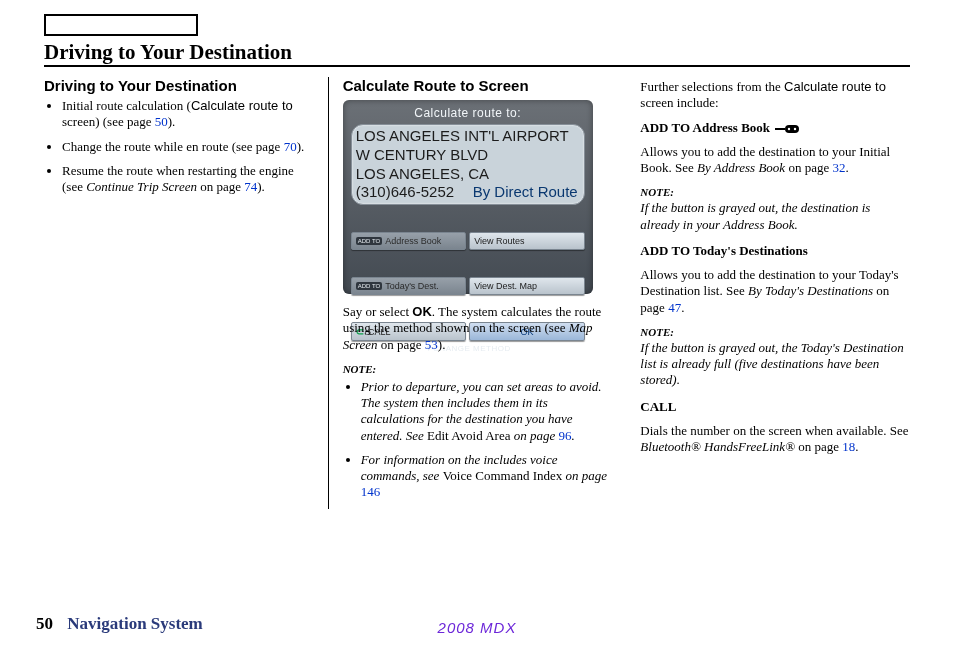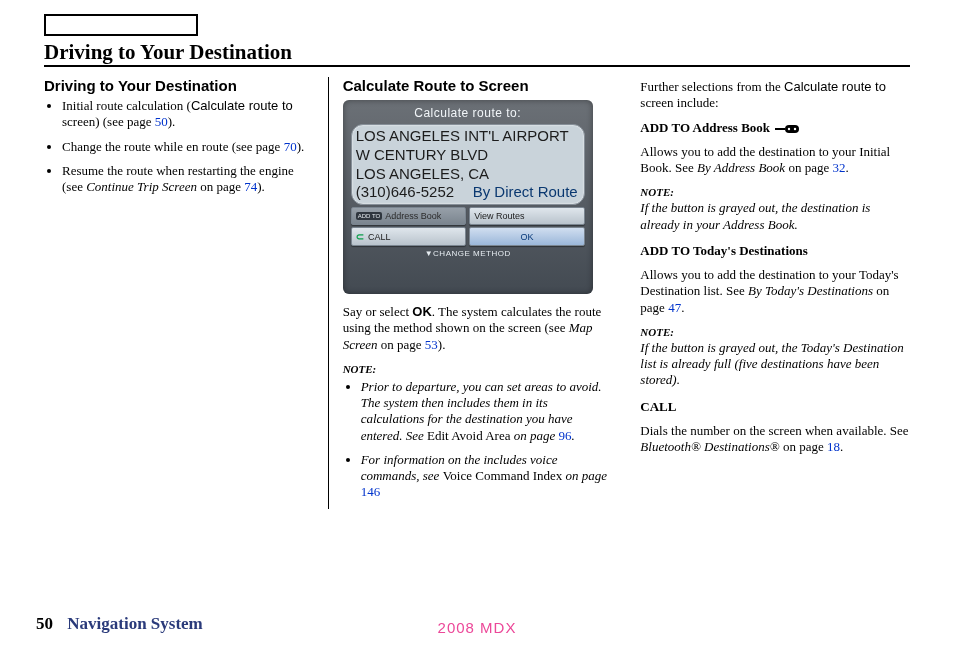--- a/index.html
+++ b/index.html
@@ -99,22 +99,23 @@
     color: #2a3a7a;
   }
   .model {
     position: absolute;
     bottom: 16px;
     left: 0;
     width: 100%;
     text-align: center;
     font-size: 15px;
     letter-spacing: 1px;
-    color: #ec4899;
+    color: #6d28d9;
     font-family: Arial, Helvetica, sans-serif;
+    font-style: italic;
   }
 
   
   .screen {
     width: 250px;
     height: 194px;
     background: linear-gradient(#6b7076, #434a52);
     border-radius: 6px;
     margin: 6px 0 10px 0;
     padding: 6px 8px 10px 8px;
@@ -159,20 +160,21 @@
     flex: 1;
     background: linear-gradient(#dfe6ec,#b9c3cc);
     border: 1px solid #7a8590;
     border-radius: 2px;
     color: #1c1c1c;
     font-size: 9px;
     padding: 3px 4px;
     box-shadow: 0 1px 1px rgba(0,0,0,0.4);
     display: flex;
     align-items: center;
+    margin-top: 25px;
   }
   .scr-btn.dark {
     background: linear-gradient(#97a0a9,#7b858f);
     color: #2b2b2b;
   }
   .scr-btn.ok {
     background: linear-gradient(#d0def0,#9bb7d9);
     color: #083a7a;
     justify-content: center;
   }
@@ -244,20 +246,27 @@
           <span class="right">By Direct Route</span>
         </div>
         <div class="scr-row">
           <div class="scr-btn dark">
               <span class="addto">ADD TO</span>
               <span>Address Book</span>
             </div>
           <div class="scr-btn">View Routes</div>
         </div>
         <div class="scr-row">
+          <div class="scr-btn dark">
+              <span class="addto">ADD TO</span>
+              <span>Today's Dest.</span>
+            </div>
+          <div class="scr-btn">View Dest. Map</div>
+        </div>
+        <div class="scr-row">
           <div class="scr-btn">
               <span class="call-ic">⊂</span>
               <span>CALL</span>
             </div>
           <div class="scr-btn ok">OK</div>
         </div>
         <div class="scr-footer">▼CHANGE METHOD</div>
       </div>
 
       <p>
@@ -301,21 +310,21 @@
       <p class="bold" style="margin-top:10px">ADD TO Today's Destinations</p>
       <p>
         <span>Allows you to add the destination to your Today's Destination list. See </span><span class="italic">By Today's Destinations</span><span> on page </span><span class="pagelink">47</span><span>.</span>
       </p>
 
       <div class="note-label">NOTE:</div>
       <p class="italic">If the button is grayed out, the Today's Destination list is already full (five destinations have been stored).</p>
 
       <p class="bold" style="margin-top:10px">CALL</p>
       <p>
-        <span>Dials the number on the screen when available. See </span><span class="italic">Bluetooth® Destinations®</span><span> on page </span><span class="pagelink">18</span><span>.</span>
+        <span>Dials the number on the screen when available. See </span><span class="italic">Bluetooth® HandsFreeLink®</span><span> on page </span><span class="pagelink">18</span><span>.</span>
       </p>
     </div>
   </div>
 </div>
 
 <div class="footer">
   <span class="pn">50</span>
   <span class="fn">Navigation System</span>
 </div>
 <div class="model">2008  MDX</div>

